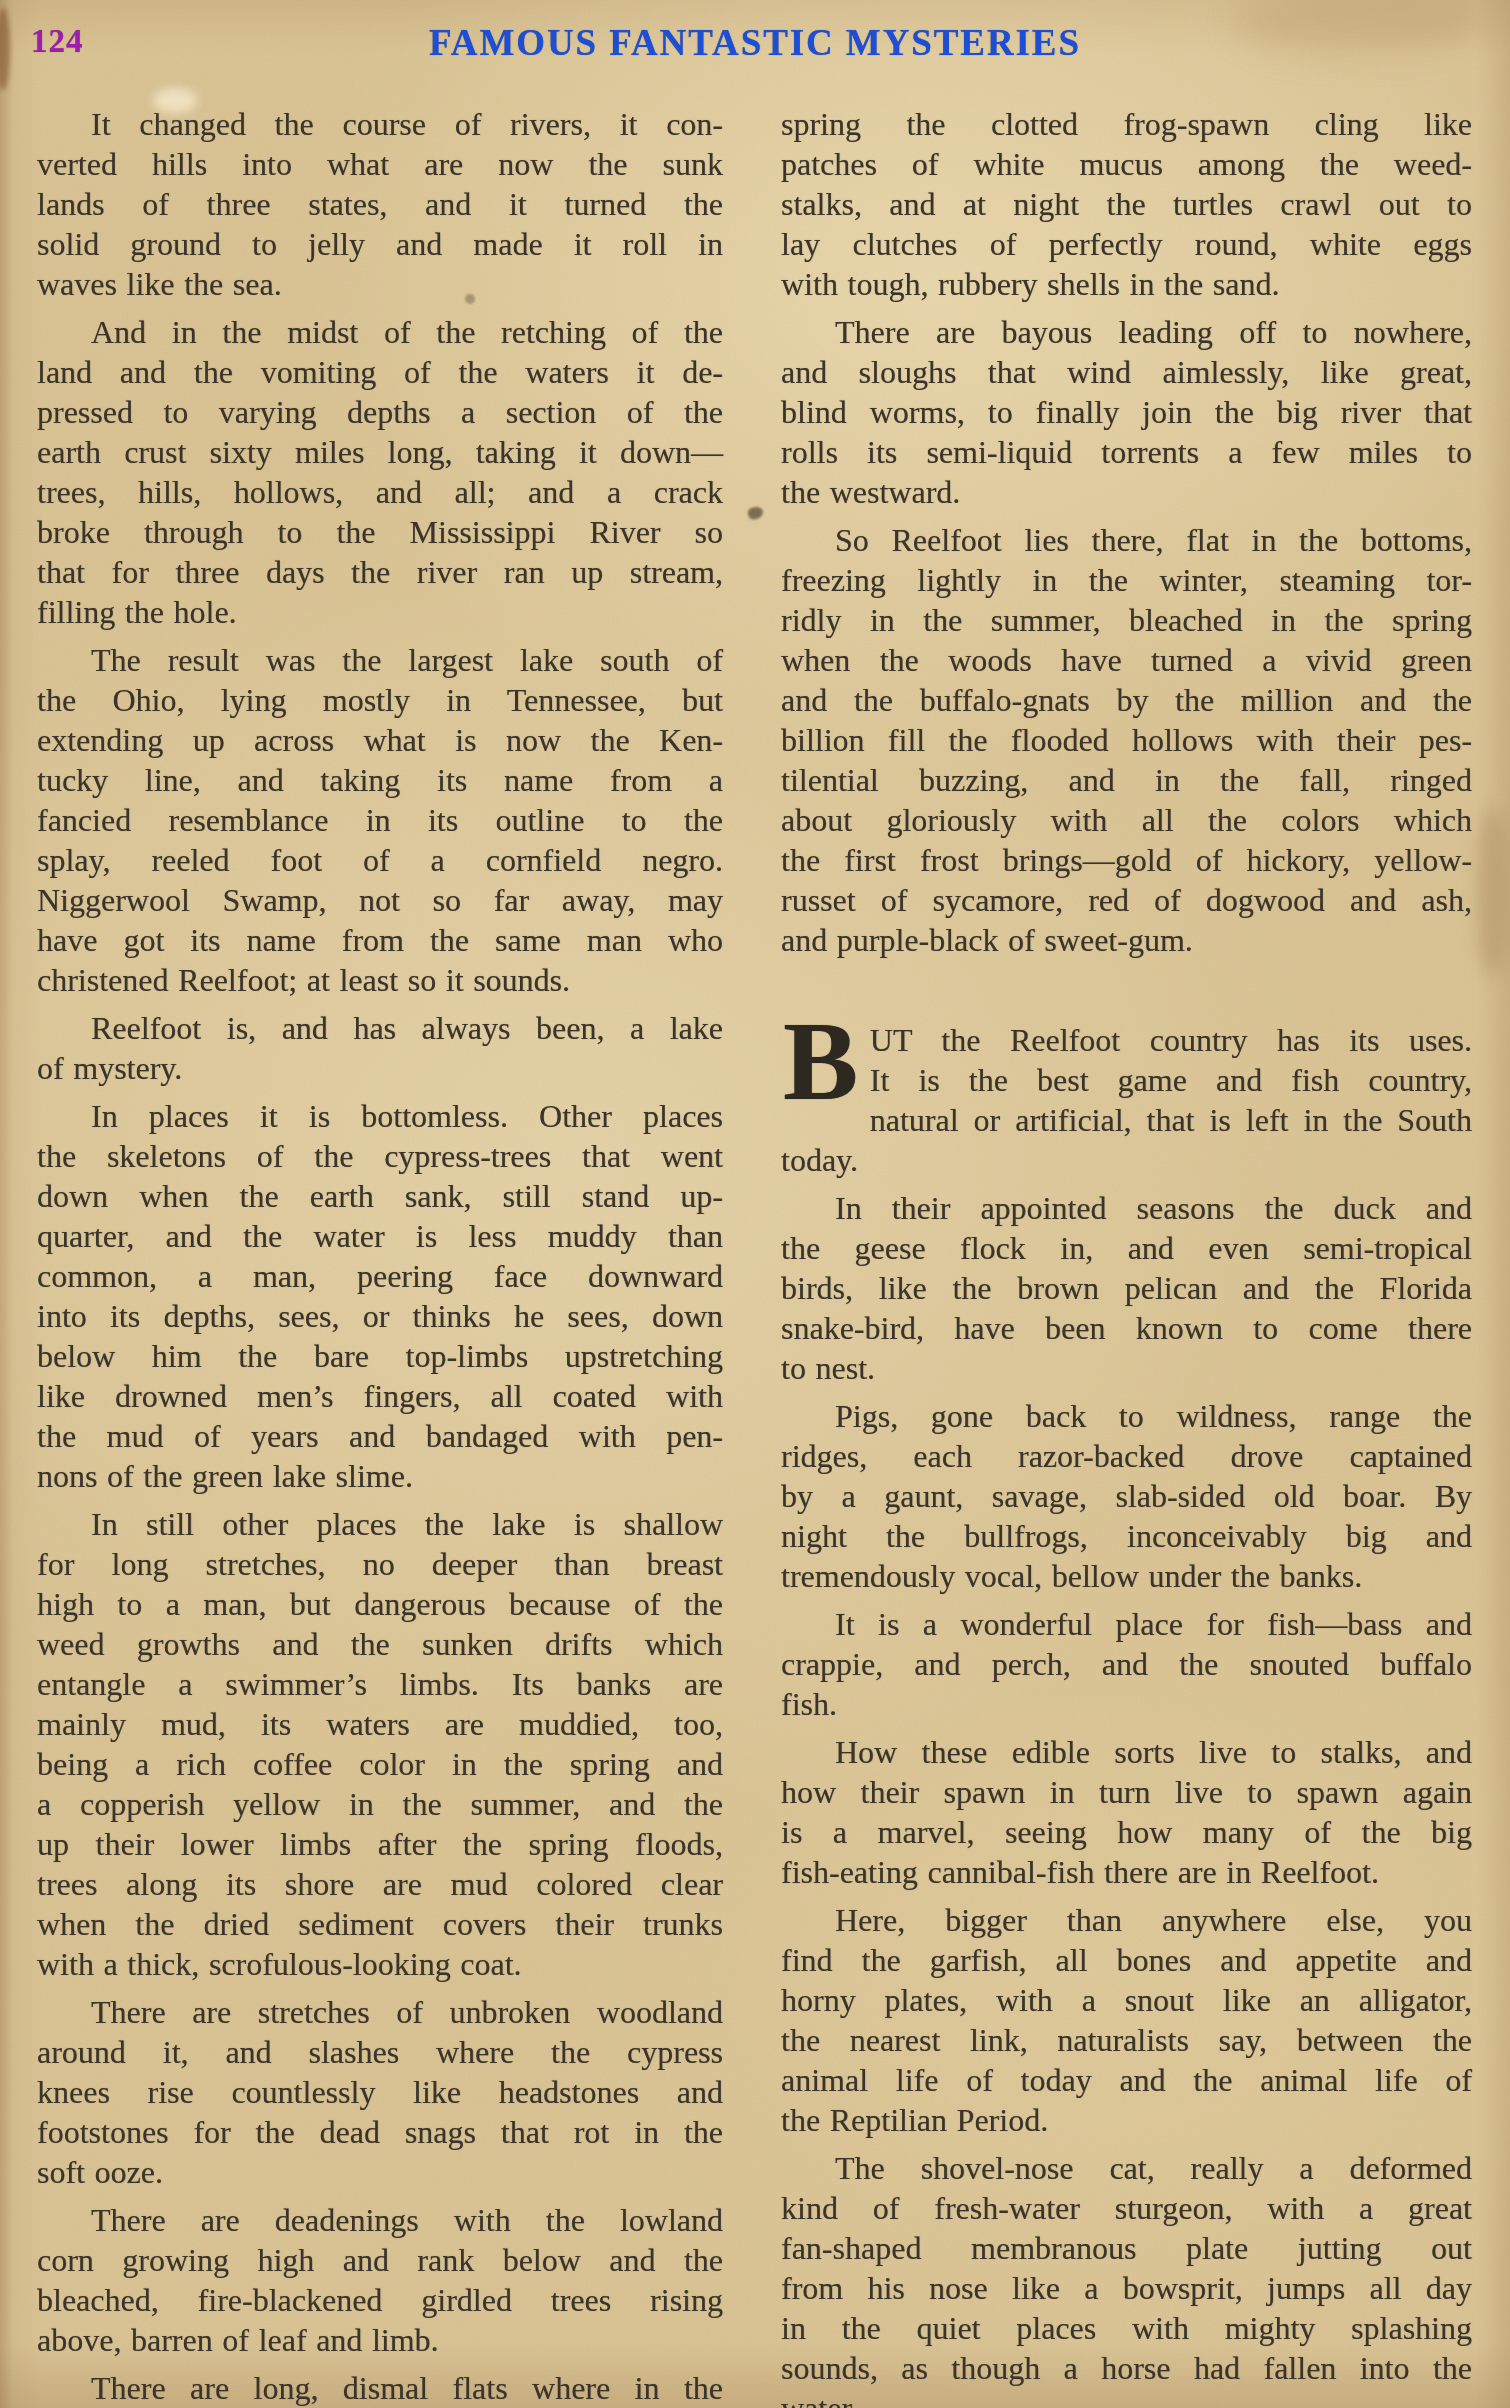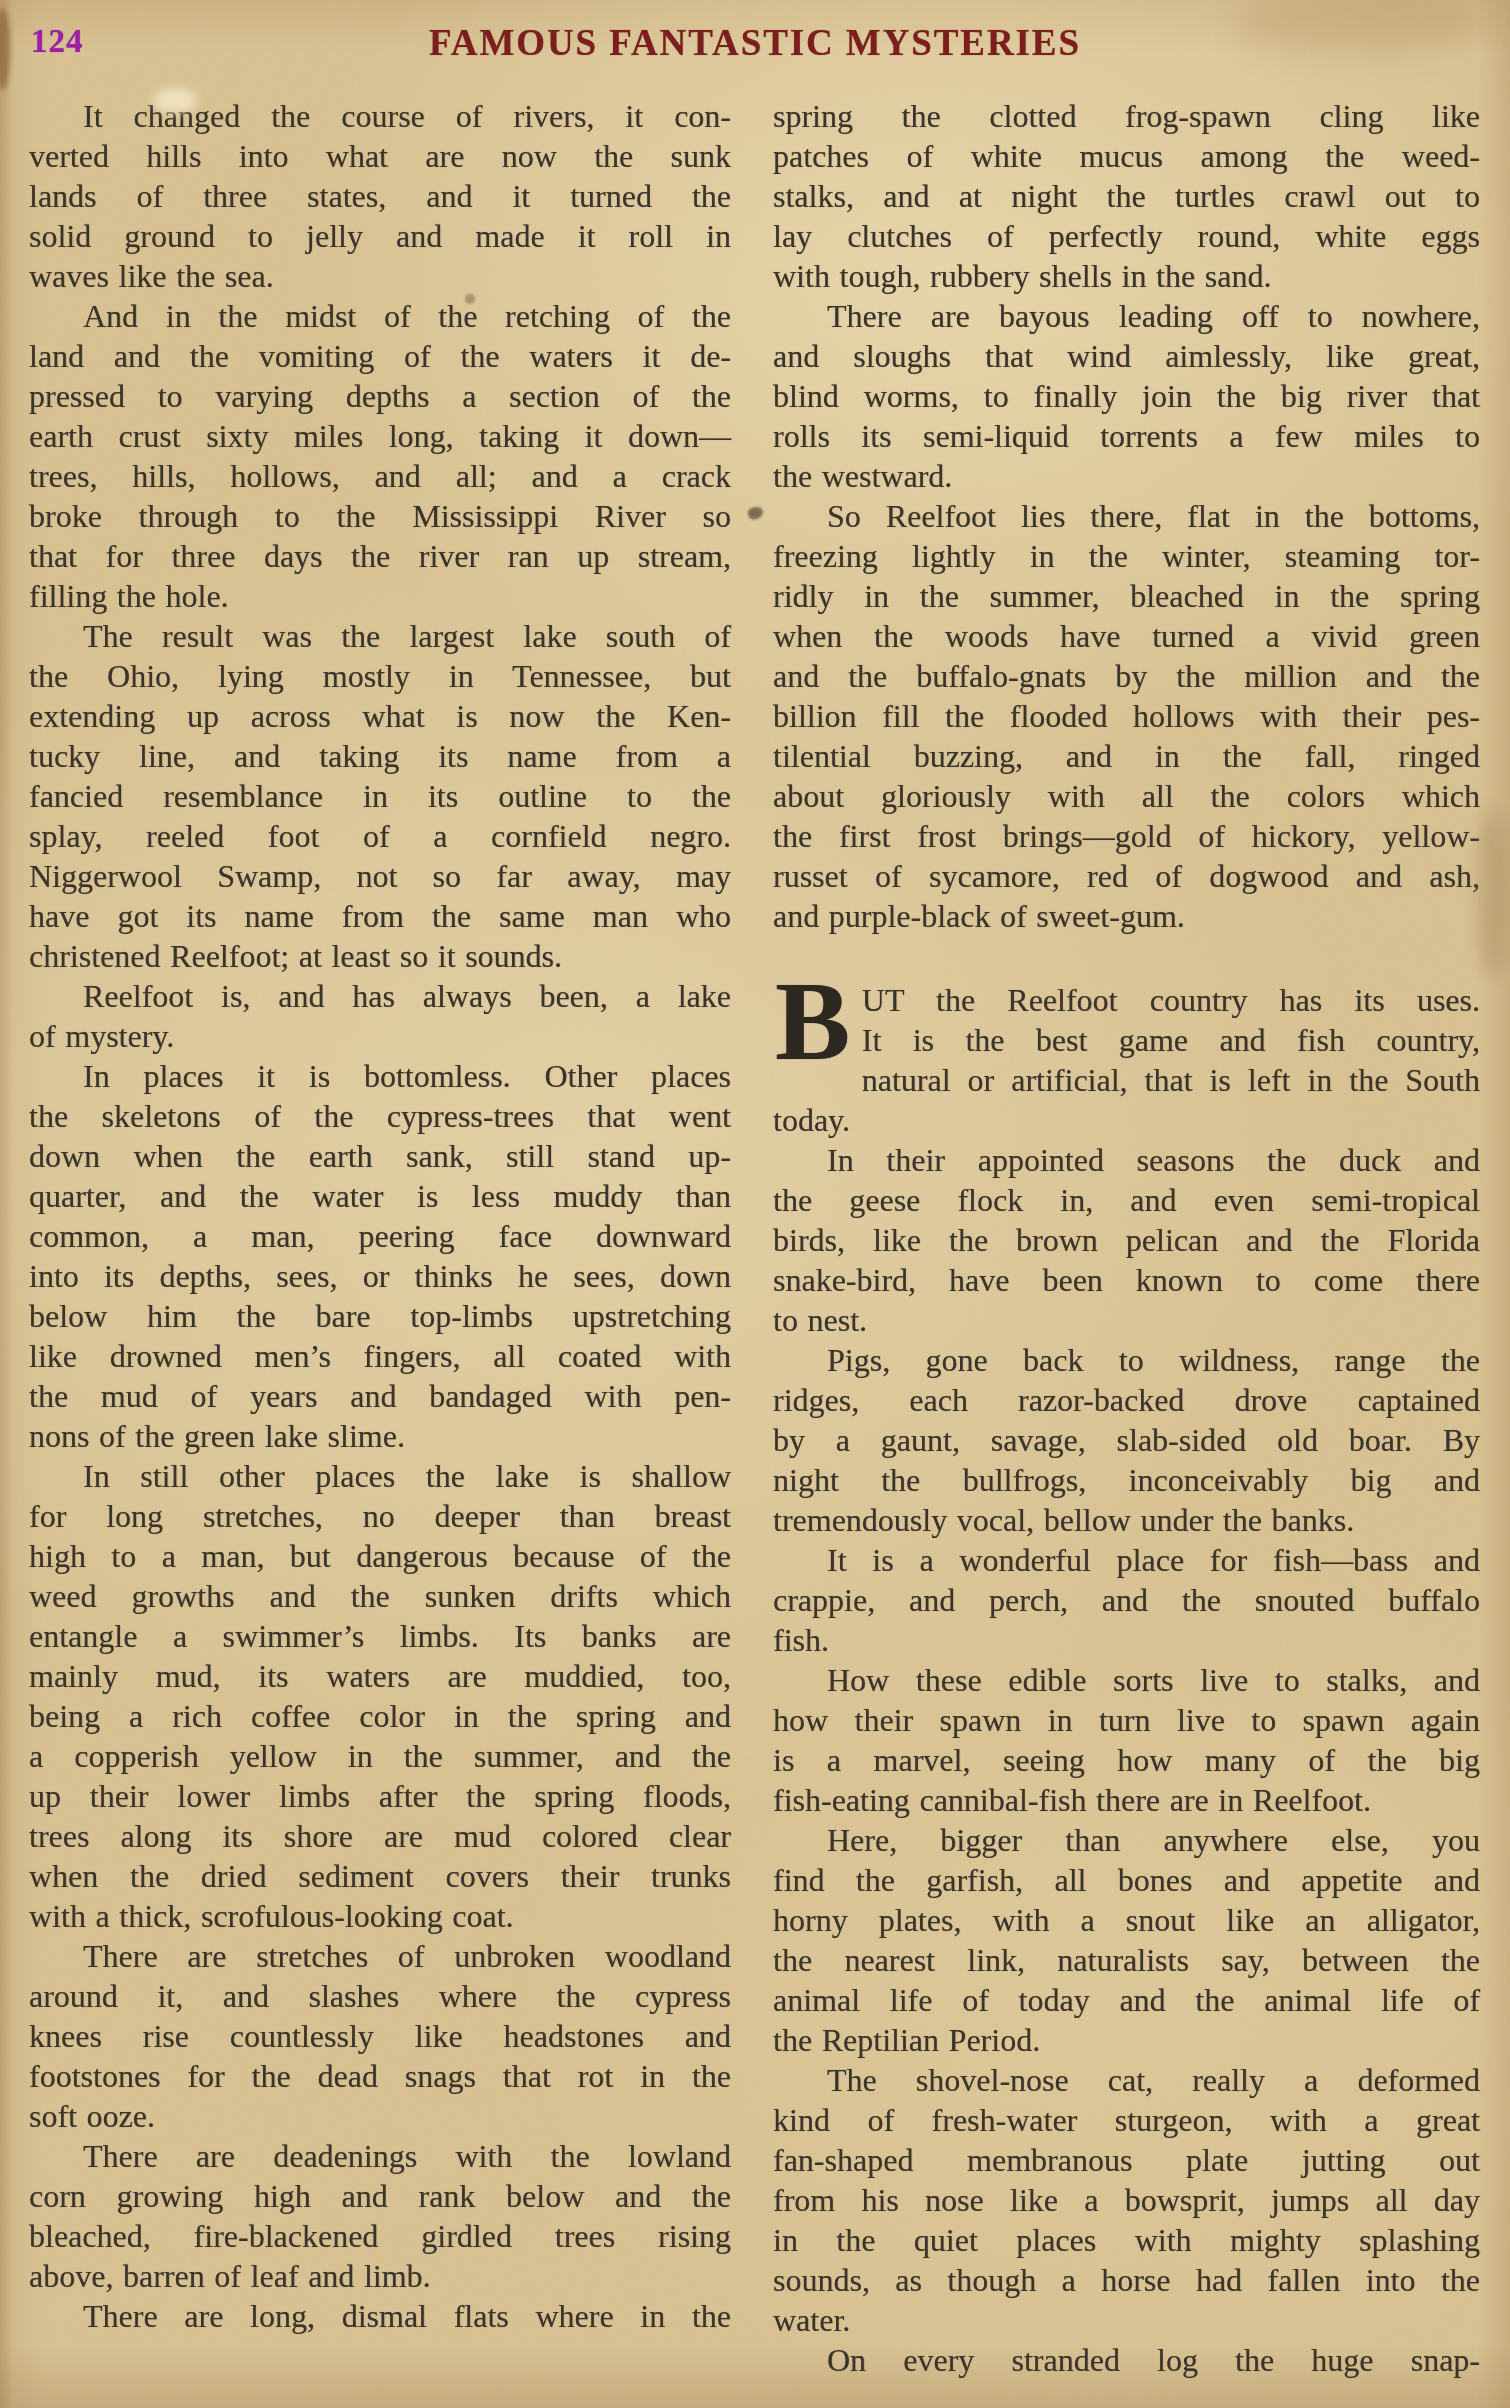--- a/index.html
+++ b/index.html
@@ -17,29 +17,29 @@
     font-family:"Liberation Serif","DejaVu Serif",serif;
     color:#3a342a;
   }
   .hdr-num{
     position:absolute;left:31px;top:23px;
     font-size:33px;font-weight:600;letter-spacing:1px;color:#a21caf;
     text-shadow:0 0 1px rgba(50,44,34,0.55);
   }
   .hdr-title{
     position:absolute;left:0;right:0;top:21px;text-align:center;
-    font-size:37px;font-weight:700;letter-spacing:1.9px;color:#7f1d1d;
+    font-size:37px;font-weight:700;letter-spacing:1.9px;color:#1d4ed8;
     text-shadow:0 0 1px rgba(47,42,33,0.6);
   }
   .cols{
     position:absolute;top:96px;left:29px;display:flex;gap:42px;
   }
   .col{width:702px;}
   .col.right{width:707px;}
-  .para{margin:0;}
+  .para{margin:8px;}
   .line{
     font-size:32px;line-height:40px;white-space:normal;
     text-align:justify;text-align-last:justify;
     word-spacing:0.05em;
     color:#3a342a;
     text-shadow:0.3px 0.3px 0.7px rgba(57,50,40,0.5);
   }
   .line.lastline{text-align:center;text-align-last:left;}
   .para.indent .line:first-child{text-indent:54px;}
   .spacer{height:44px;}

